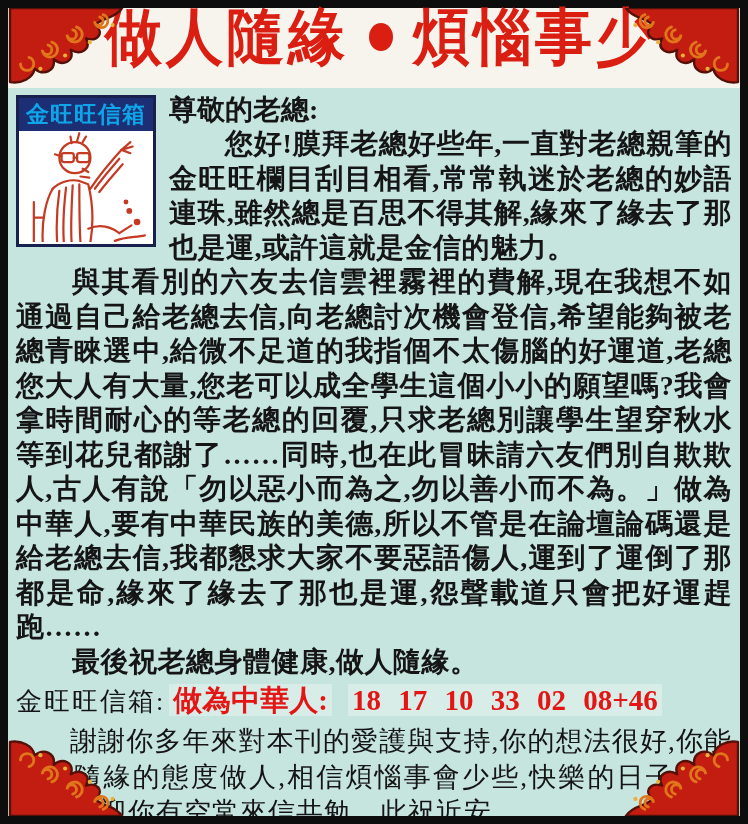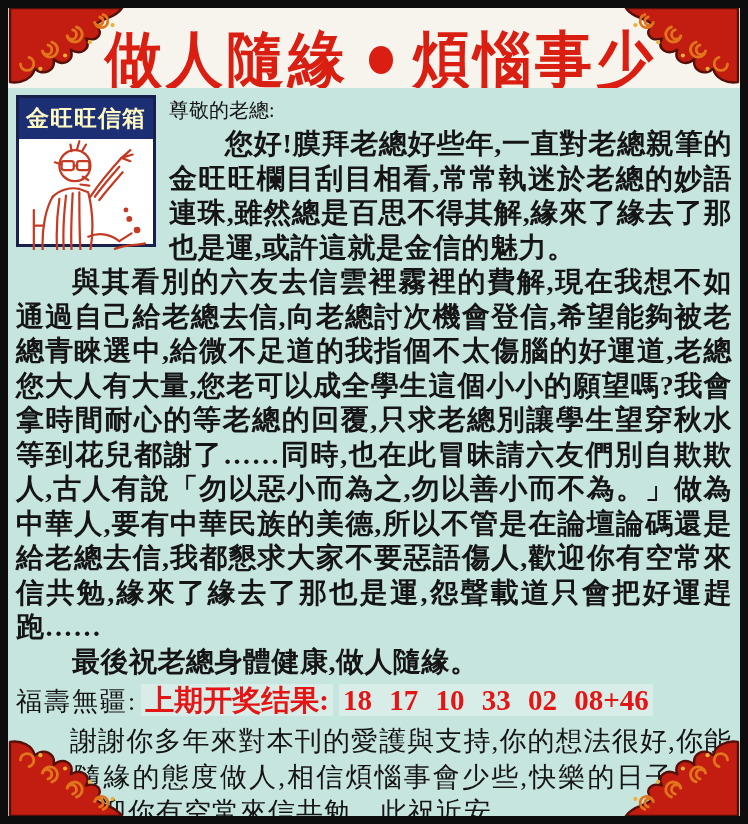--- a/index.html
+++ b/index.html
@@ -10,21 +10,21 @@
     background:#0d0d0d;
     padding:8px;
     overflow:hidden;
     font-family:"Liberation Serif","DejaVu Serif",serif;
   }
   
   .title-band {
     position:relative;
     width:732px; height:80px;
     background:#f7f4ee;
-    display:flex; align-items:flex-end; justify-content:center;
+    display:flex; align-items:flex-start; justify-content:center;
   }
   .headline {
     display:flex; align-items:center;
     color:#da1f12;
     font-weight:bold;
     font-size:57px;
     letter-spacing:4px;
     line-height:1;
     transform:scaleY(1.08);
     white-space:nowrap;
@@ -47,33 +47,33 @@
     color:#151515;
   }
   .mailbox-box {
     float:left;
     width:140px; height:152px;
     border:3px solid #18214d;
     background:#ffffff;
     margin:2px 13px 4px 0;
   }
   .mailbox-header {
-    height:41px;
+    height:33px;
     background:#1c2f75;
-    color:#fef9c3;
+    color:#0ea5e9;
     font-weight:bold;
     font-size:23px;
     letter-spacing:1px;
     display:flex; align-items:center; justify-content:center;
     font-family:"Liberation Sans","DejaVu Sans",sans-serif;
     white-space:nowrap;
   }
   .mailbox-cartoon { width:100%; height:111px; display:block; }
   .salutation {
-    font-size:20px; font-weight:normal; line-height:34px;
+    font-size:28px; font-weight:bold; line-height:34px;
   }
   .para {
     font-size:28px; font-weight:bold;
     line-height:34.5px;
     text-indent:2em;
     text-align:justify;
     letter-spacing:0.5px;
   }
   .closing { margin-top:0; }
   .sig-letter {
@@ -91,21 +91,21 @@
     font-size:26px; font-weight:normal;
     letter-spacing:2px;
   }
   .lottery-red {
     color:#e31515;
     font-weight:bold;
     font-size:29px;
     background:rgba(255,255,255,0.30);
     padding:0 4px;
   }
-  .lottery-nums { word-spacing:10px; margin-left:6px; }
+  .lottery-nums { word-spacing:10px; margin-left:16px; }
   .para-reply {
     font-size:27px; font-weight:normal;
     line-height:35.5px;
     text-indent:2em;
     text-align:justify;
     letter-spacing:1px;
   }
   
   .corner { position:absolute; width:118px; height:76px; pointer-events:none; }
   .corner svg { width:100%; height:100%; display:block; }
@@ -166,26 +166,26 @@
           <circle cx="96" cy="64" r="1.2" fill="#c53a22"></circle>
           <path d="M86,99 C96,95 106,96 113,94"></path>
 
           <path d="M13,64 L13,100 M13,78 L22,78"></path>
         </g>
       </svg>
     </div>
 
     <div class="salutation">尊敬的老總:</div>
     <p class="para">您好!膜拜老總好些年,一直對老總親筆的金旺旺欄目刮目相看,常常執迷於老總的妙語連珠,雖然總是百思不得其解,緣來了緣去了那也是運,或許這就是金信的魅力。</p>
-    <p class="para">與其看別的六友去信雲裡霧裡的費解,現在我想不如通過自己給老總去信,向老總討次機會登信,希望能夠被老總青睞選中,給微不足道的我指個不太傷腦的好運道,老總您大人有大量,您老可以成全學生這個小小的願望嗎?我會拿時間耐心的等老總的回覆,只求老總別讓學生望穿秋水等到花兒都謝了……同時,也在此冒昧請六友們別自欺欺人,古人有說「勿以惡小而為之,勿以善小而不為。」做為中華人,要有中華民族的美德,所以不管是在論壇論碼還是給老總去信,我都懇求大家不要惡語傷人,歡迎你有空常來信共勉,緣來了緣去了那也是運,怨聲載道只會把好運趕跑……</p>
+    <p class="para">與其看別的六友去信雲裡霧裡的費解,現在我想不如通過自己給老總去信,向老總討次機會登信,希望能夠被老總青睞選中,給微不足道的我指個不太傷腦的好運道,老總您大人有大量,您老可以成全學生這個小小的願望嗎?我會拿時間耐心的等老總的回覆,只求老總別讓學生望穿秋水等到花兒都謝了……同時,也在此冒昧請六友們別自欺欺人,古人有說「勿以惡小而為之,勿以善小而不為。」做為中華人,要有中華民族的美德,所以不管是在論壇論碼還是給老總去信,我都懇求大家不要惡語傷人,運到了運倒了那都是命,緣來了緣去了那也是運,怨聲載道只會把好運趕跑……</p>
     <p class="para closing">最後祝老總身體健康,做人隨緣。</p>
 
     <div class="lottery-line">
-      <span class="reader-label">福壽無疆:</span>
-      <span class="lottery-red">上期开奖结果:</span><span class="lottery-red lottery-nums">18 17 10 33 02 08+46</span>
+      <span class="reader-label">金旺旺信箱:</span>
+      <span class="lottery-red">做為中華人:</span><span class="lottery-red lottery-nums">18 17 10 33 02 08+46</span>
     </div>
 
     <p class="para-reply">謝謝你多年來對本刊的愛護與支持,你的想法很好,你能本著隨緣的態度做人,相信煩惱事會少些,快樂的日子會多些。歡迎你有空常來信共勉。此祝近安。</p>
 
   </div>
 
   <div class="corner c-tl">
     <svg viewBox="0 0 120 80" xmlns="http://www.w3.org/2000/svg">
       <path d="M0,0 H118 C110,12 96,10 90,18 C100,26 92,36 80,32 C86,44 74,50 64,44 C68,56 56,62 46,54 C48,66 36,72 26,64 C24,74 12,80 0,78 Z" fill="#c21d10" stroke="#55100a" stroke-width="2.5" stroke-linejoin="round"></path>
       <g fill="none" stroke="#e0751c" stroke-width="3" stroke-linecap="round">

